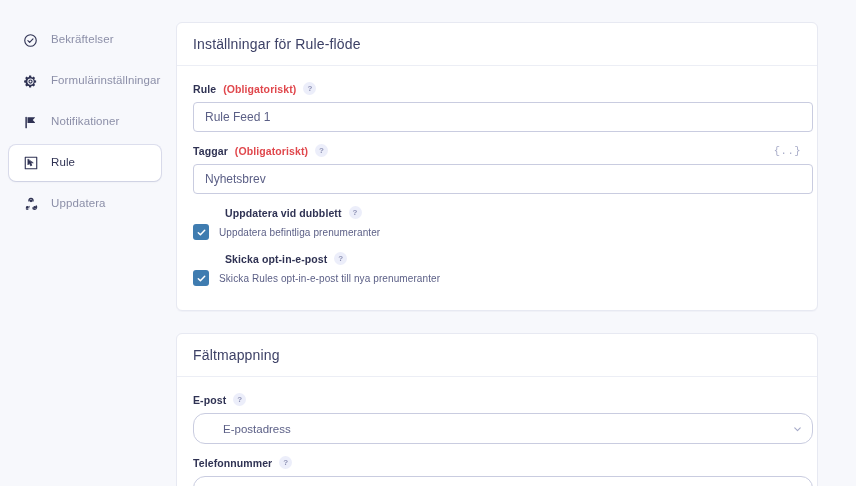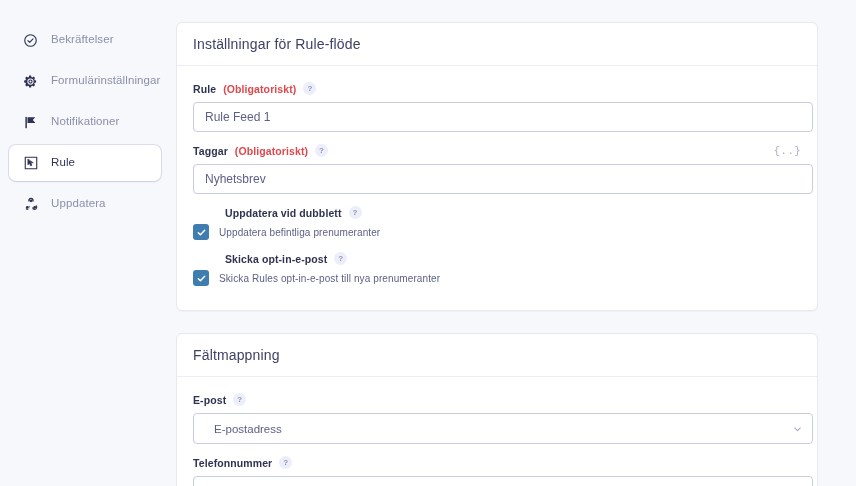--- a/index.html
+++ b/index.html
@@ -121,23 +121,23 @@
     outline: none;
     display: flex;
     align-items: center;
   }
 
   .select-wrap { position: relative; width: 620px; }
   .select-input {
     width: 620px;
     height: 31px;
     border: 1px solid #c9cce0;
-    border-radius: 4px;
+    border-radius: 12px;
     background: #fff;
-    padding: 0 28px 0 20px;
+    padding: 0 28px 0 29px;
     font-size: 11.5px;
     color: #5b5f86;
     display: flex;
     align-items: center;
     cursor: pointer;
   }
   .chevron {
     position: absolute;
     right: 10px; top: 50%;
     transform: translateY(-50%);

